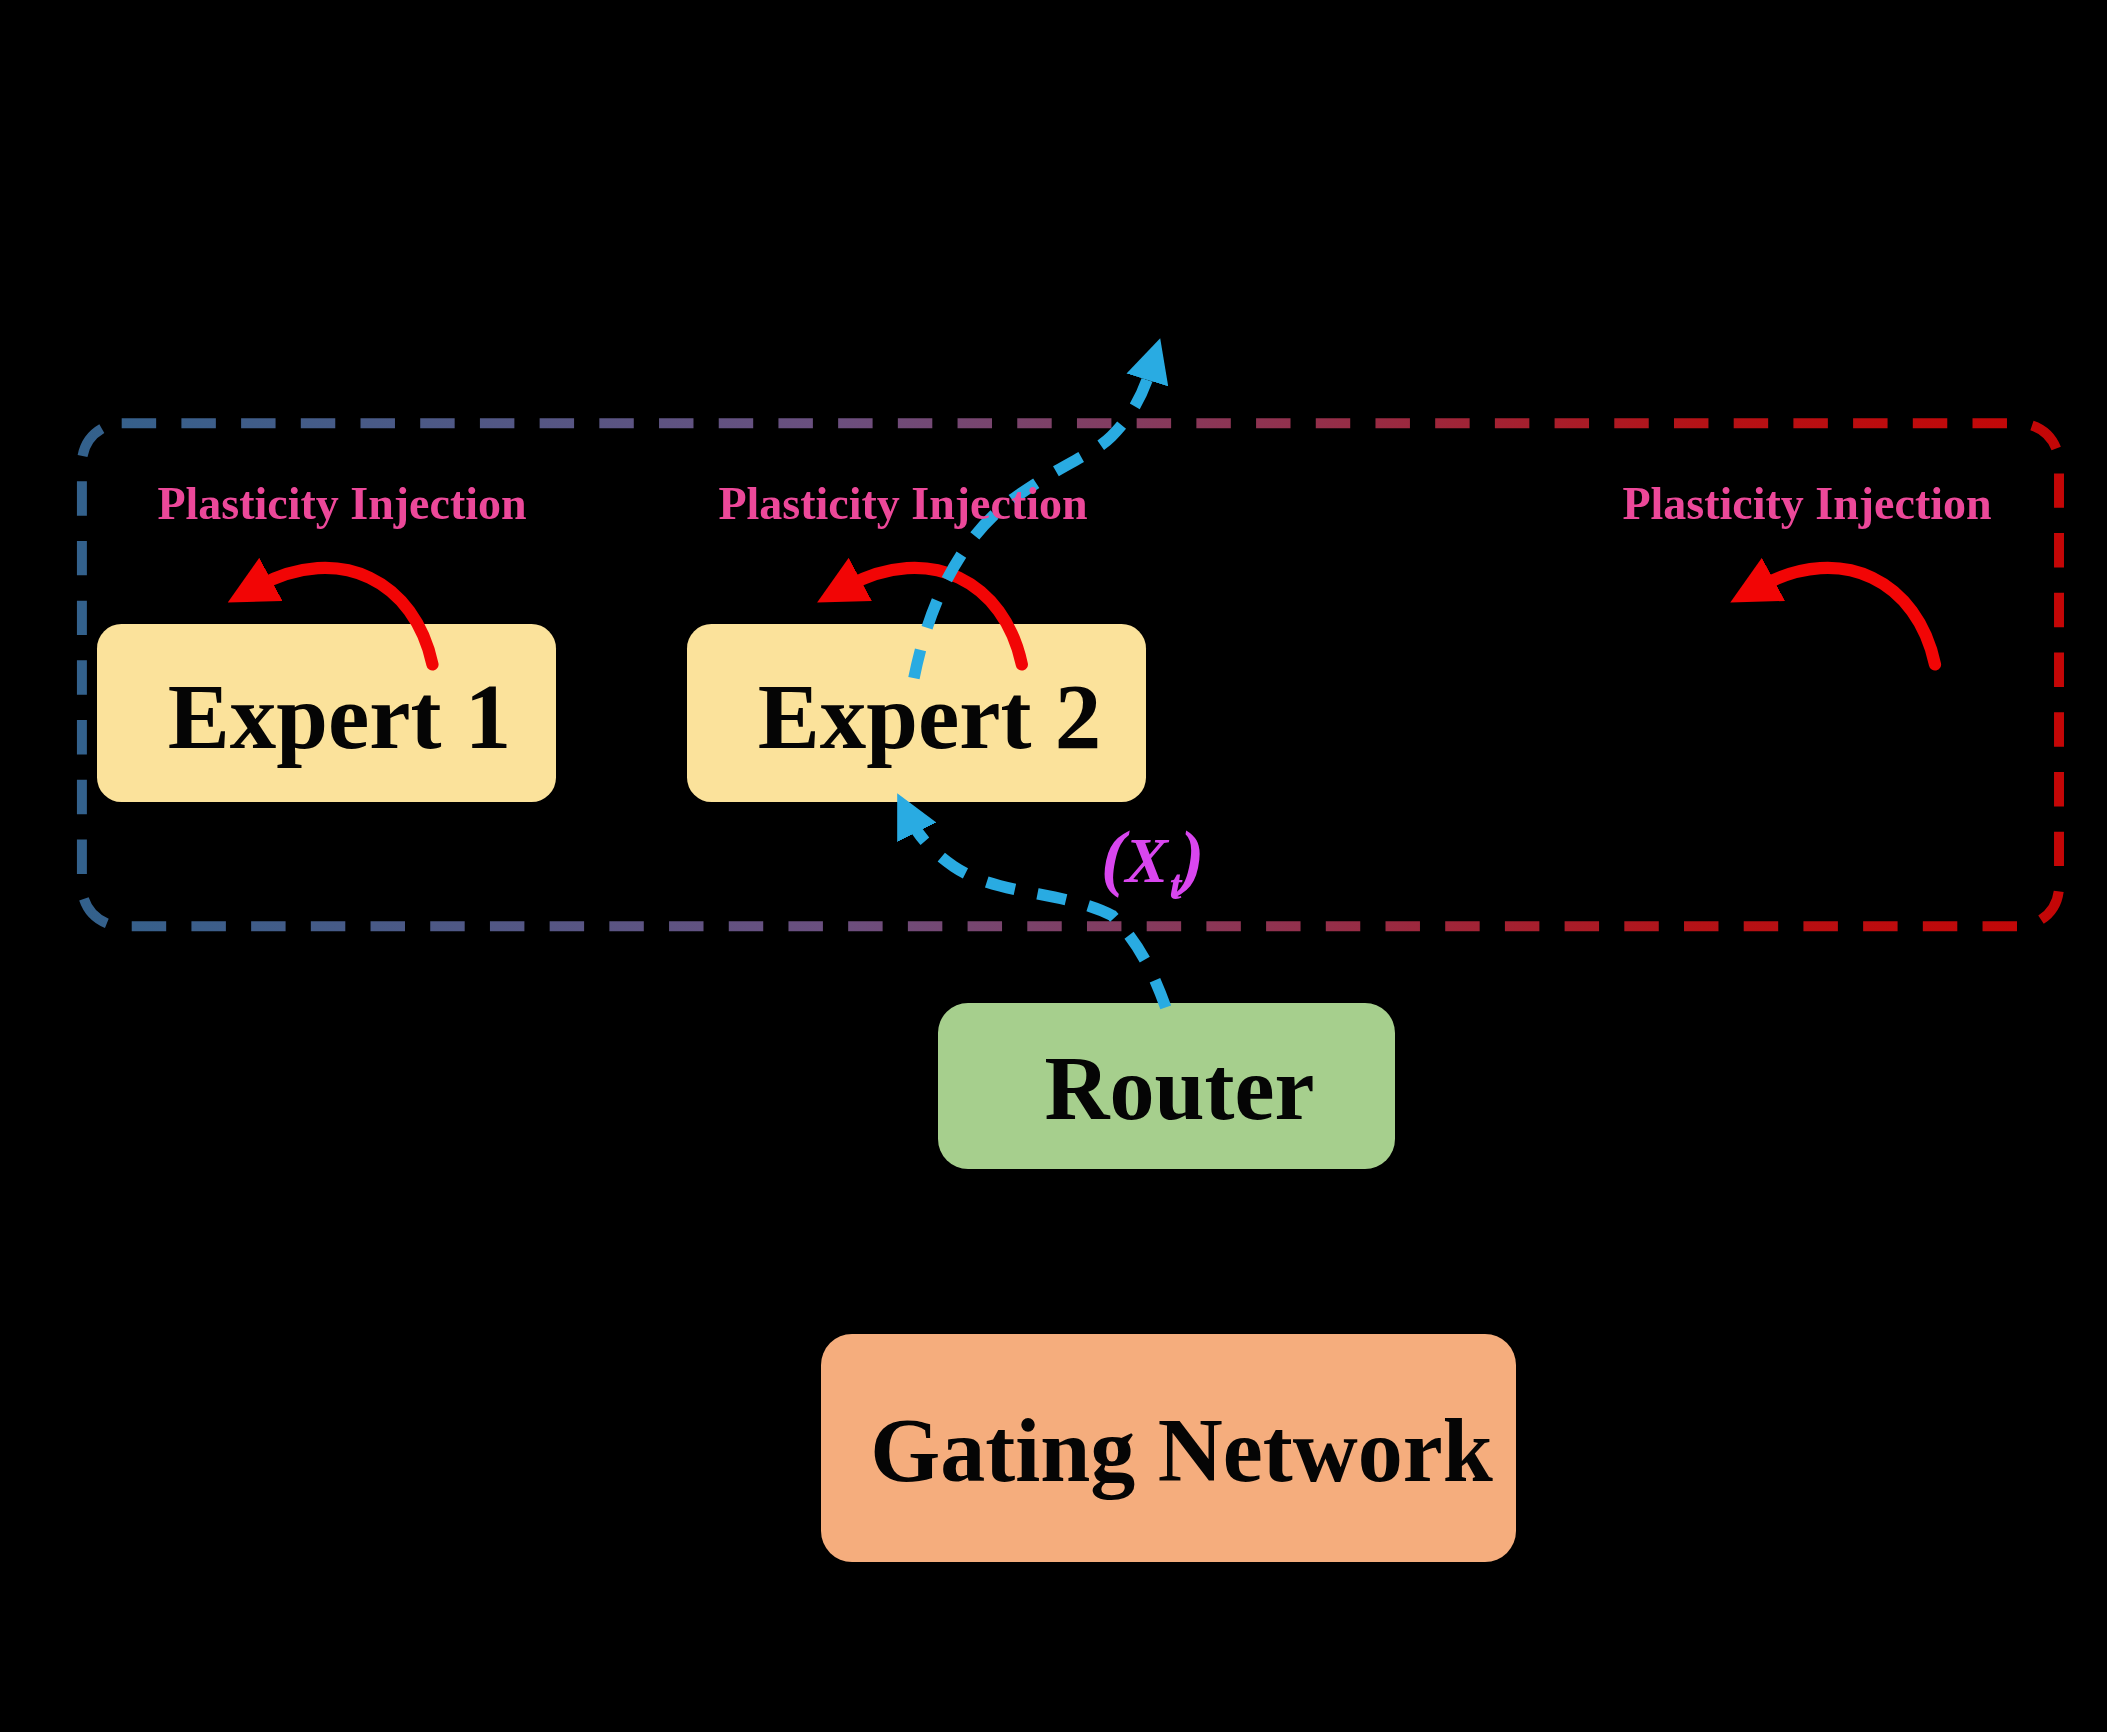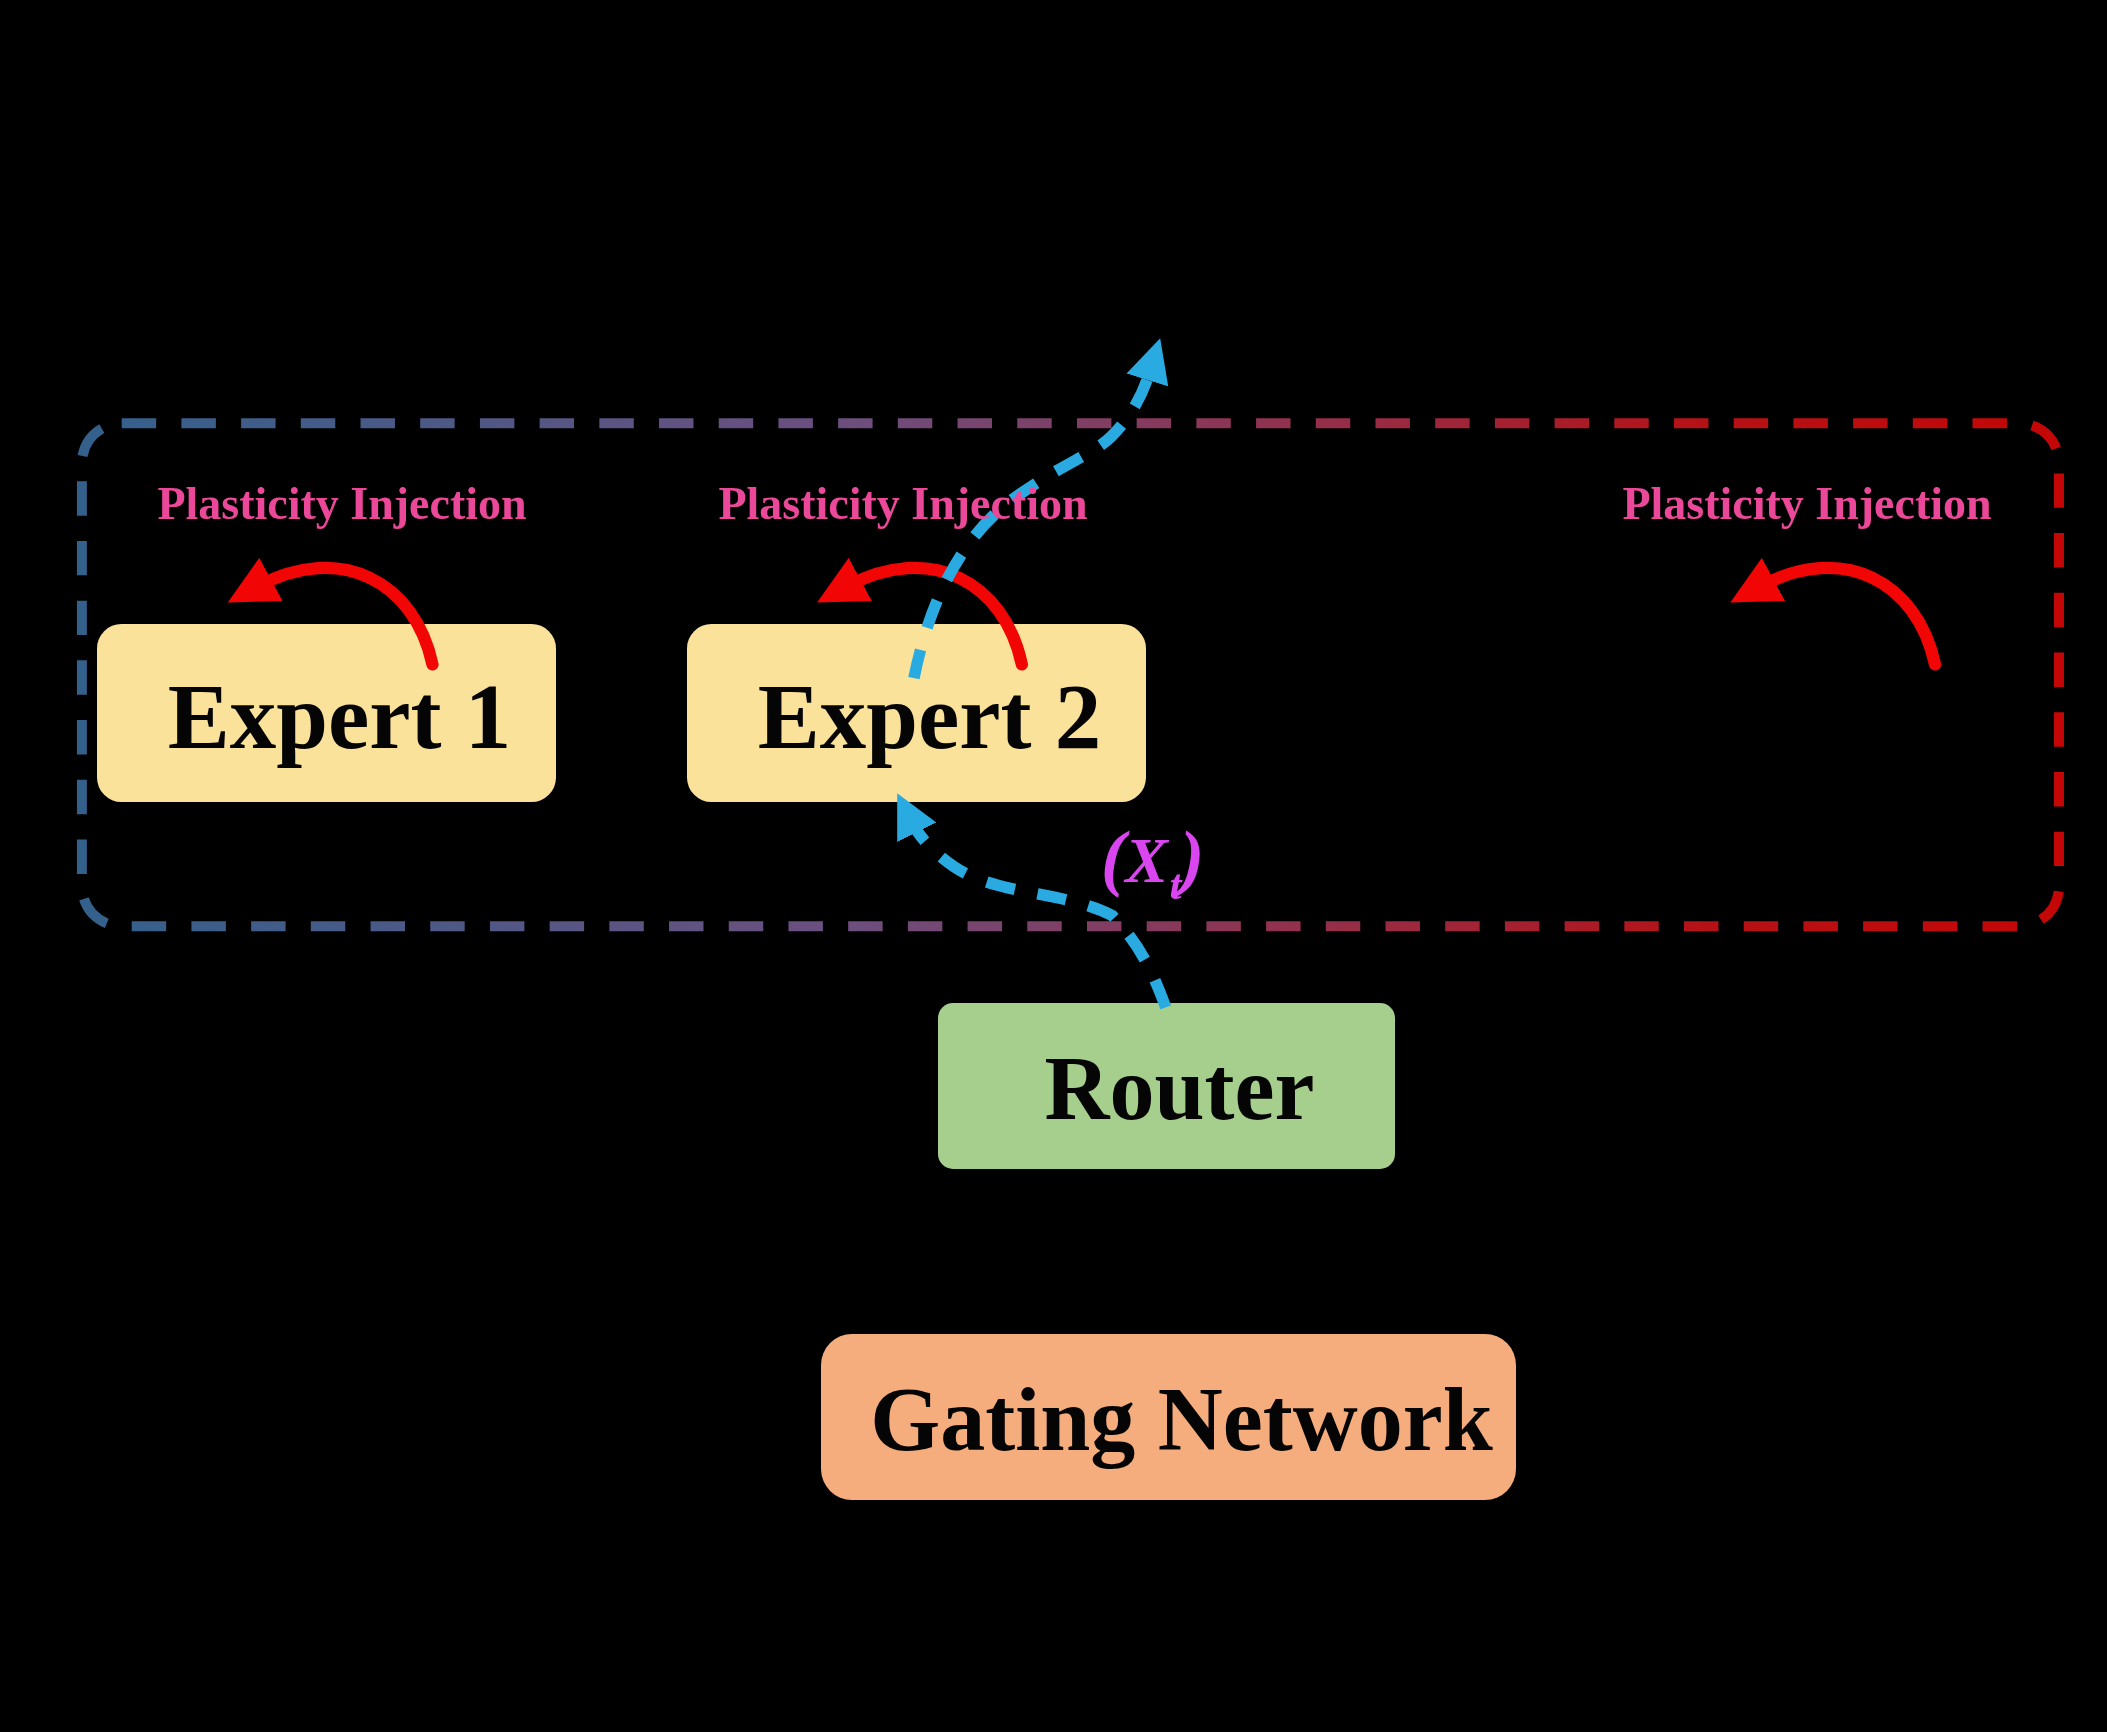--- a/index.html
+++ b/index.html
@@ -37,26 +37,26 @@
     width:459px;height:178px;
     top:624px;
     background:#FBE29B;
     border-radius:24.5px;
   }
   .expert-box .label{font-size:93px;}
   .router-box{
     left:938px;top:1003px;
     width:457px;height:166px;
     background:#A6CF8D;
-    border-radius:15px;
+    border-radius:30px;
   }
   .router-box .label{font-size:90px;}
   .gating-box{
     left:821px;top:1334px;
-    width:695px;height:166px;
+    width:695px;height:228px;
     background:#F5AD7D;
     border-radius:31px;
   }
   .gating-box .label{font-size:90px;}
   .injection-label{
     position:absolute;
     top:478px;
     width:536px;
     text-align:center;
     font-weight:bold;

